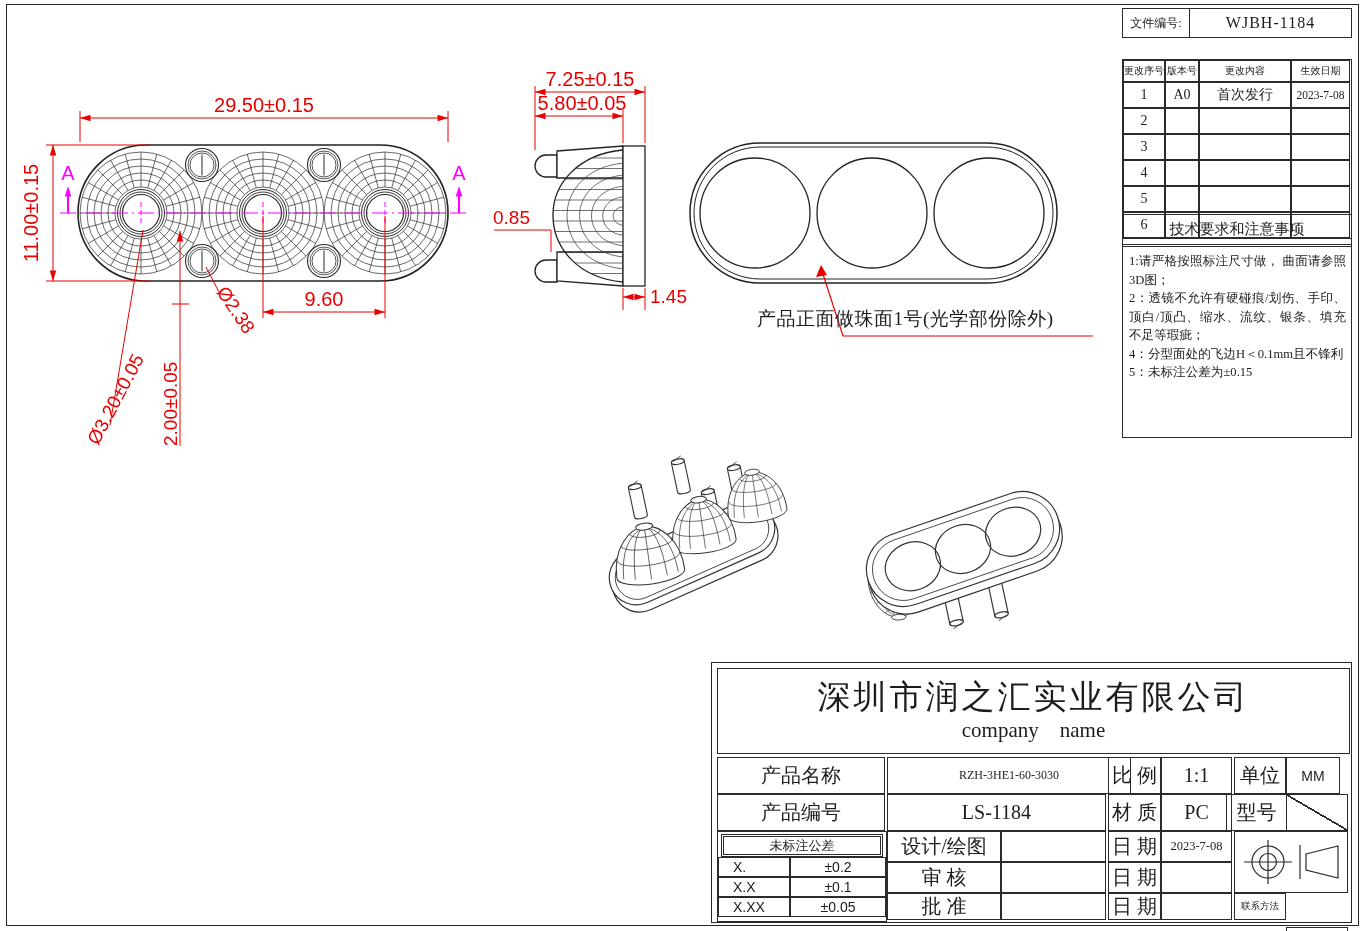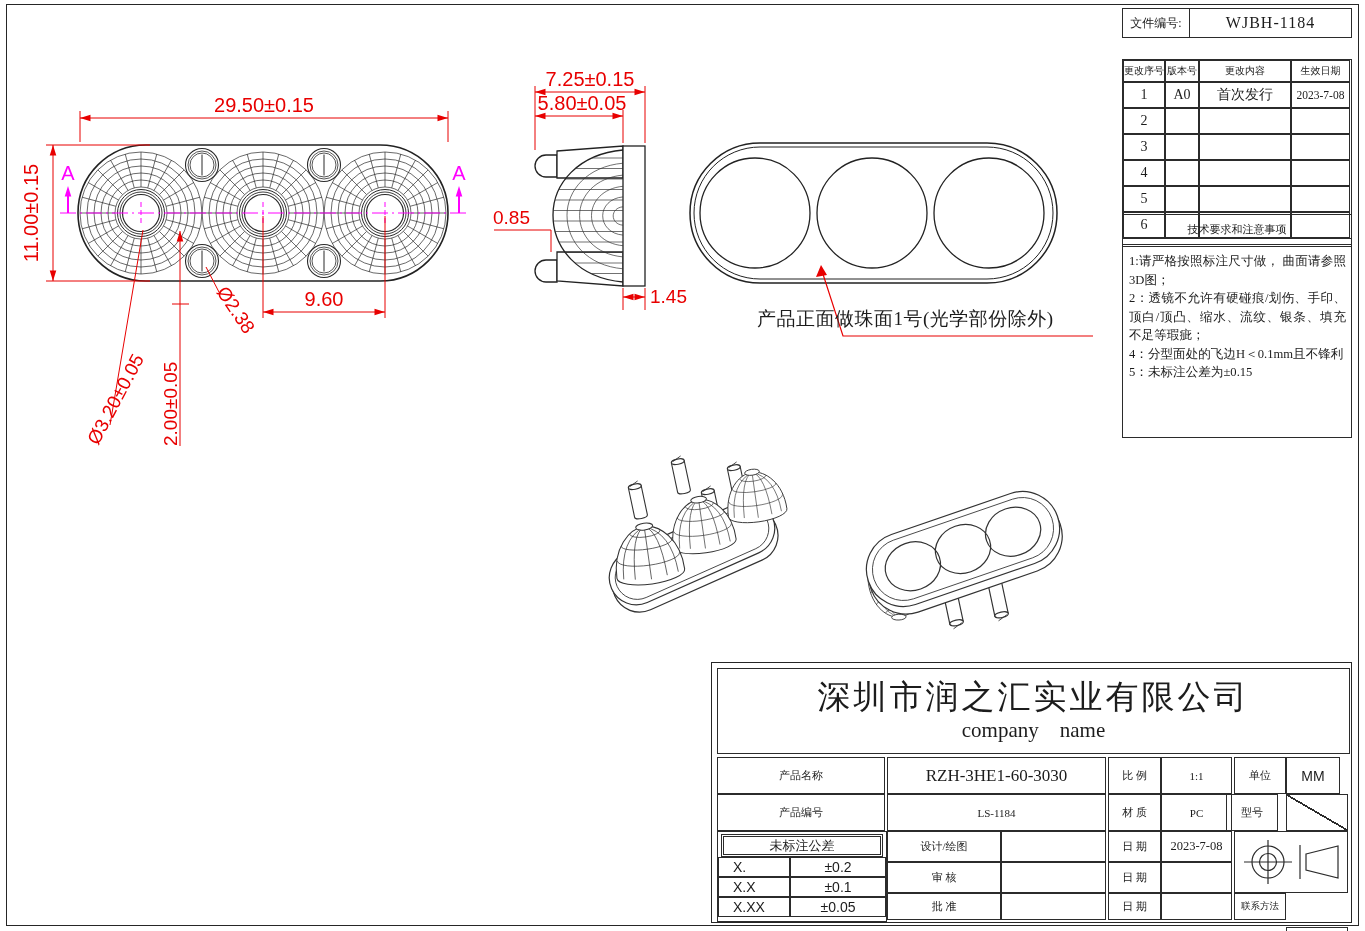--- a/index.html
+++ b/index.html
@@ -1,37 +1,37 @@
 <!DOCTYPE html>
 <html><head>
 <meta charset="utf-8">
 <style>
   html,body{margin:0;padding:0;background:#fff;}
   body{width:1365px;height:931px;position:relative;overflow:hidden;
        font-family:"Liberation Sans","DejaVu Sans",sans-serif;color:#1c1c1c;}
   .abs{position:absolute;box-sizing:border-box;}
   .cn{font-family:"Liberation Serif","DejaVu Serif",serif;}
   .cell{position:absolute;box-sizing:border-box;border:1px solid #2b2b2b;
-        display:flex;align-items:center;justify-content:center;font-size:11px;}
+        display:flex;align-items:center;justify-content:center;font-size:20px;}
   .sheet-border{left:6px;top:4px;width:1353px;height:922px;border:1.6px solid #262626;}
   
   #rev-block{left:1122px;top:8px;width:230px;}
   .file-row{display:flex;height:28px;border:1.5px solid #2b2b2b;}
   .file-row .lbl{width:66px;border-right:1px solid #2b2b2b;display:flex;align-items:center;justify-content:center;font-size:12px;}
   .file-row .val{flex:1;display:flex;align-items:center;justify-content:center;font-size:16px;letter-spacing:1px;}
   .rev-table{margin-top:21px;border:1.5px solid #2b2b2b;}
   .rev-row{display:grid;grid-template-columns:42px 34px 92px 59px;}
   .rev-row > div{border:0.8px solid #2b2b2b;display:flex;align-items:center;justify-content:center;}
   .rev-head > div{height:20px;font-size:10px;}
   .rev-body > div{height:24px;font-size:14px;}
   .rev-body .dt{font-size:11.5px;}
   
   #tech-box{left:1122px;top:214px;width:230px;height:224px;border:1.5px solid #2b2b2b;}
   #tech-title{height:29px;display:flex;align-items:center;justify-content:center;
-              font-size:11px;border-bottom:3px double #2b2b2b;}
+              font-size:15px;border-bottom:3px double #2b2b2b;}
   #tech-body{padding:5px 5px 0 6px;font-size:12.6px;line-height:1.47;text-align:justify;}
   
   #title-block{left:711px;top:662px;width:641px;height:261px;border:1.8px solid #262626;}
   #company-box{position:absolute;left:5px;top:5px;width:631px;height:84px;border:1.4px solid #2b2b2b;
                display:flex;flex-direction:column;align-items:center;justify-content:center;}
   #company-name{font-size:33px;letter-spacing:3px;line-height:1.1;}
   #company-sub{font-size:21px;white-space:pre;margin-top:2px;}
   .tol-wrap{position:absolute;border:1px solid #2b2b2b;}
   .tol-head{margin:2px 3px 0 3px;border:3px double #2b2b2b;height:17px;
             display:flex;align-items:center;justify-content:center;font-size:13px;}
@@ -415,31 +415,31 @@
   </div>
 </div>
 
 <div class="abs" id="title-block">
   <div id="company-box">
     <div id="company-name" class="cn">深圳市润之汇实业有限公司</div>
     <div id="company-sub" class="cn">company    name</div>
   </div>
 
   <div class="cell cn" style="left:5px;top:94px;width:168px;height:37px">产品名称</div>
-  <div class="cell cn" style="left:175px;top:94px;width:219px;height:37px;font-size:17px">RZH-3HE1-60-3030</div>
+  <div class="cell cn" style="left:175px;top:94px;width:244px;height:37px;font-size:12px">RZH-3HE1-60-3030</div>
   <div class="cell cn" style="left:396px;top:94px;width:53px;height:37px">比 例</div>
   <div class="cell cn" style="left:449px;top:94px;width:71px;height:37px">1:1</div>
   <div class="cell cn" style="left:522px;top:94px;width:52px;height:37px">单位</div>
   <div class="cell" style="left:574px;top:94px;width:54px;height:37px;font-size:14px">MM</div>
 
   <div class="cell cn" style="left:5px;top:131px;width:168px;height:37px">产品编号</div>
   <div class="cell cn" style="left:175px;top:131px;width:219px;height:37px">LS-1184</div>
   <div class="cell cn" style="left:396px;top:131px;width:53px;height:37px">材 质</div>
   <div class="cell cn" style="left:449px;top:131px;width:71px;height:37px">PC</div>
-  <div class="cell cn" style="left:514px;top:131px;width:52px;height:37px">型号</div>
+  <div class="cell cn" style="left:514px;top:131px;width:61px;height:37px">型号</div>
   <div class="cell diag" style="left:574px;top:131px;width:62px;height:37px"></div>
 
   <div class="tol-wrap" style="left:5px;top:168px;width:168px;height:89px">
     <div class="tol-head cn">未标注公差</div>
     <div class="tol-row">
       <div class="k">X.</div>
         <div class="v">±0.2</div>
     </div>
     <div class="tol-row">
       <div class="k">X.X</div>

